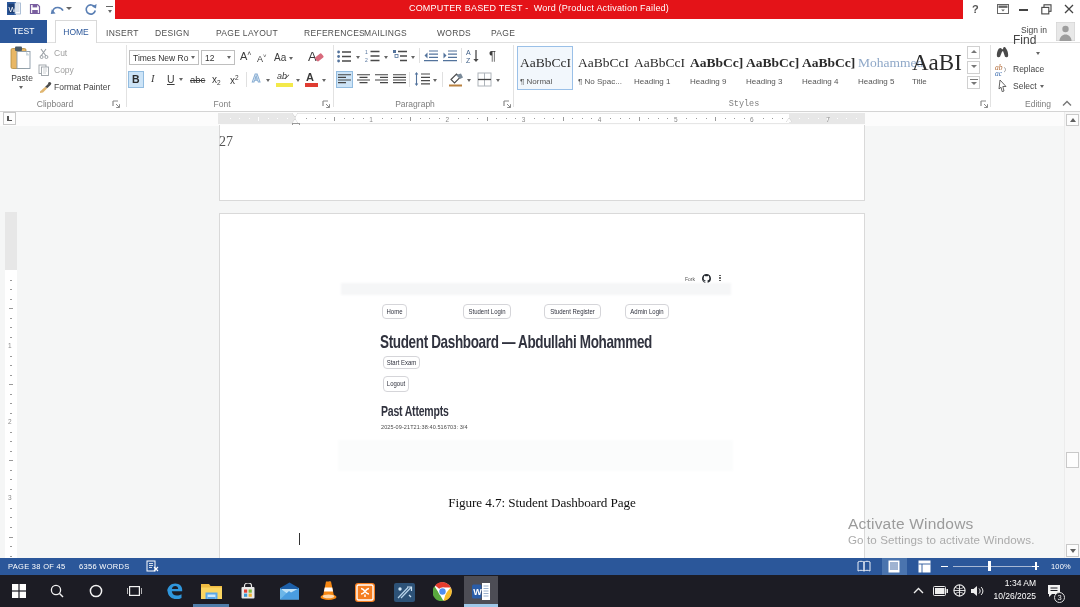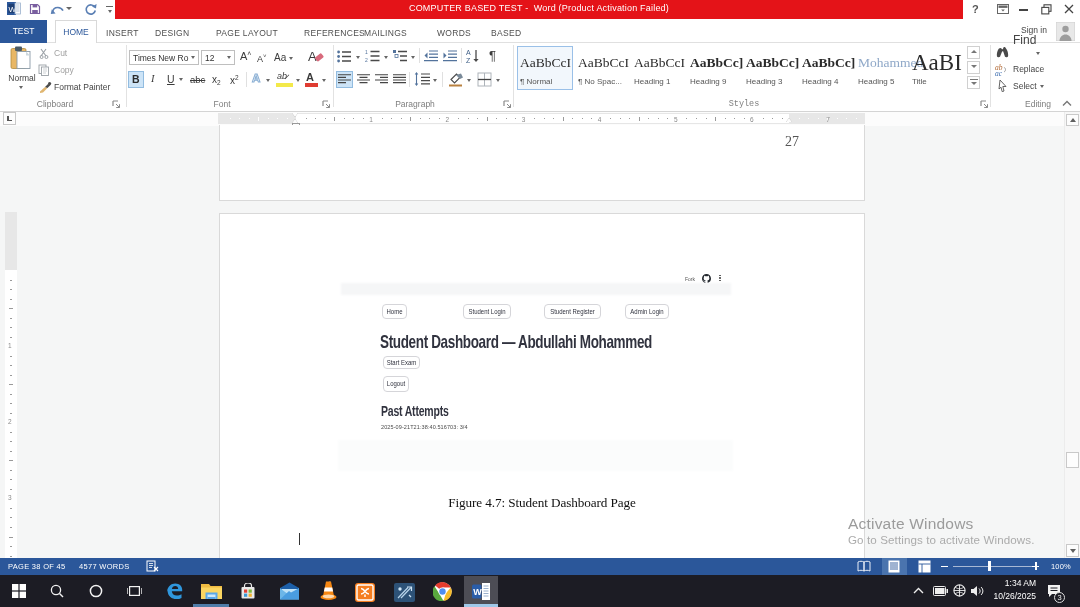--- a/index.html
+++ b/index.html
@@ -71,37 +71,37 @@
 </div>
 <div id="tabrow" class="abs"></div>
 <div id="filetab" class="abs">TEST</div>
 <div id="hometab" class="abs">HOME</div>
 <div class="abs tab" style="left:106px;">INSERT</div>
 <div class="abs tab" style="left:155px;">DESIGN</div>
 <div class="abs tab" style="left:216px;">PAGE LAYOUT</div>
 <div class="abs tab" style="left:281px;margin-left:23px;">REFERENCES</div>
 <div class="abs tab" style="left:364px;">MAILINGS</div>
 <div class="abs tab" style="left:437px;">WORDS</div>
-<div class="abs tab" style="left:491px;">BASED</div>
+<div class="abs tab" style="left:491px;">PAGE</div>
 <div class="abs" style="left:1021px;top:25px;font-size:8.5px;color:#444">Sign in</div>
 <svg class="abs" style="left:1056px;top:22px" width="19" height="19" viewBox="0 0 19 19">
     <rect width="19" height="19" fill="#e8e8e8" stroke="#cfcfcf" stroke-width="1"></rect>
     <circle cx="9.5" cy="7" r="3.2" fill="#9d9d9d"></circle>
     <path d="M3.5 19c0-4 3-6.5 6-6.5s6 2.5 6 6.5z" fill="#9d9d9d"></path>
   </svg>
 
 <div id="ribbon" class="abs"></div>
 
 <svg class="abs" style="left:10px;top:46px" width="22" height="25" viewBox="0 0 22 25">
 <rect x="1" y="2.5" width="15" height="20" rx="1.5" fill="#e8b765" stroke="#b08a3e" stroke-width=".8"></rect>
 <rect x="5" y="0.5" width="7" height="4.5" rx="1" fill="#4a5a66"></rect>
 <rect x="7" y="5.5" width="13" height="17" fill="#fff" stroke="#8a9aa6" stroke-width=".9"></rect>
 <path d="M16 5.5l4 4h-4z" fill="#cdd8de"></path>
 </svg>
-<div class="abs" style="left:8px;top:73px;width:28px;text-align:center;font-size:8.5px;color:#444">Normal</div>
+<div class="abs" style="left:8px;top:73px;width:28px;text-align:center;font-size:8.5px;color:#444">Paste</div>
 <div class="abs" style="left:19px;top:86px;width:0;height:0;border-left:2.8px solid transparent;border-right:2.8px solid transparent;border-top:3.2px solid #666"></div>
 <svg class="abs" style="left:39px;top:48px" width="12" height="11" viewBox="0 0 12 11">
     <path d="M2 1l5 7M7 1L2 8" stroke="#9aa0a6" stroke-width="1.1" fill="none"></path>
     <circle cx="2.6" cy="9" r="1.5" fill="none" stroke="#9aa0a6"></circle>
     <circle cx="7.4" cy="9" r="1.5" fill="none" stroke="#9aa0a6"></circle>
   </svg>
 <div class="abs" style="left:54px;top:48px;font-size:8.5px;color:#a2a2a2">Cut</div>
 <svg class="abs" style="left:38px;top:64px" width="12" height="12" viewBox="0 0 12 12">
     <rect x="1" y="1" width="7" height="8.5" fill="#fff" stroke="#9aa0a6" stroke-width=".9"></rect>
     <rect x="3.5" y="3" width="7" height="8.5" fill="#fff" stroke="#9aa0a6" stroke-width=".9"></rect>
@@ -303,21 +303,21 @@
 <div class="abs" style="left:292.5px;top:123.5px;width:6px;height:3.5px;background:#fdfdfd;outline:.5px solid #999"></div>
 <div class="abs" style="left:786px;top:118px;width:0;height:0;border-left:3.5px solid transparent;border-right:3.5px solid transparent;border-bottom:4.5px solid #fdfdfd;filter:drop-shadow(0 0 .5px #888)"></div>
 <div id="docarea" class="abs"></div>
 
 <div class="abs" style="left:5px;top:126px;width:12px;height:432px;background:#f5f6f6"></div>
 <div class="abs" style="left:5px;top:212px;width:12px;height:58px;background:#e7e7e7"></div>
 <div class="abs" style="left:5px;top:270px;width:12px;height:288px;background:#fff"></div>
 <div id="vticks"></div>
 
 <div class="abs" style="left:219px;top:125px;width:646px;height:75.5px;background:#fff;border:1px solid #d9d9d9;border-top:none;box-sizing:border-box"></div>
-<div class="abs" style="left:219px;top:134px;width:580px;text-align:right;font-size:14px;font-family:'Liberation Serif',serif;color:#555">27</div>
+<div class="abs" style="left:219px;top:134px;width:580px;text-align:left;font-size:14px;font-family:'Liberation Serif',serif;color:#555">27</div>
 <div class="abs" style="left:219px;top:213px;width:646px;height:345px;background:#fff;border:1px solid #d9d9d9;border-bottom:none;box-sizing:border-box"></div>
 
 <div class="abs" style="left:341px;top:283px;width:390px;height:12px;background:#f5f6f7;filter:blur(1.2px)"></div>
 <div class="abs" style="left:338px;top:440px;width:395px;height:31px;background:#fbfcfc;filter:blur(1px)"></div>
 <div class="abs" style="left:685px;top:275px;font-size:5px;color:#555;transform:scaleY(1.1);transform-origin:0 0">Fork</div>
 <svg class="abs" style="left:702px;top:273.5px" width="9" height="9" viewBox="0 0 16 16">
     <path fill="#24292f" d="M8 0C3.58 0 0 3.58 0 8c0 3.54 2.29 6.53 5.47 7.59.4.07.55-.17.55-.38 0-.19-.01-.82-.01-1.49-2.01.37-2.53-.49-2.69-.94-.09-.23-.48-.94-.82-1.13-.28-.15-.68-.52-.01-.53.63-.01 1.08.58 1.23.82.72 1.21 1.87.87 2.33.66.07-.52.28-.87.51-1.07-1.78-.2-3.64-.89-3.64-3.95 0-.87.31-1.59.82-2.15-.08-.2-.36-1.02.08-2.12 0 0 .67-.21 2.2.82.64-.18 1.32-.27 2-.27s1.36.09 2 .27c1.53-1.04 2.2-.82 2.2-.82.44 1.1.16 1.92.08 2.12.51.56.82 1.27.82 2.15 0 3.07-1.87 3.75-3.65 3.95.29.25.54.73.54 1.48 0 1.07-.01 1.93-.01 2.2 0 .21.15.46.55.38A8.01 8.01 0 0 0 16 8c0-4.42-3.58-8-8-8z"></path>
   </svg>
 <div class="abs" style="left:719px;top:274.5px;width:1.6px;height:1.6px;border-radius:50%;background:#4a4a4a"></div>
 <div class="abs" style="left:719px;top:277.2px;width:1.6px;height:1.6px;border-radius:50%;background:#4a4a4a"></div>
@@ -349,21 +349,21 @@
 <div class="abs" style="left:848px;top:532.5px;font-size:11.6px;color:#ababab;letter-spacing:.1px">Go to Settings to activate Windows.</div>
 
 <div class="abs" style="left:1064px;top:112px;width:16px;height:446px;background:#f7f7f7;border-left:1px solid #ececec;box-sizing:border-box"></div>
 <div class="abs" style="left:1066px;top:114px;width:13px;height:12px;background:#fdfdfd;border:1px solid #c9c9c9;box-sizing:border-box"></div>
 <div class="abs" style="left:1069.5px;top:118px;width:0;height:0;border-left:3px solid transparent;border-right:3px solid transparent;border-bottom:4px solid #606060"></div>
 <div class="abs" style="left:1066px;top:452px;width:13px;height:16px;background:#fdfdfd;border:1px solid #c9c9c9;box-sizing:border-box"></div>
 <div class="abs" style="left:1066px;top:544px;width:13px;height:13px;background:#fdfdfd;border:1px solid #c9c9c9;box-sizing:border-box"></div>
 <div class="abs" style="left:1069.5px;top:548.5px;width:0;height:0;border-left:3px solid transparent;border-right:3px solid transparent;border-top:4px solid #606060"></div>
 <div id="statusbar" class="abs"></div>
 <div class="abs sbtext" style="left:8px;top:562px">PAGE 38 OF 45</div>
-<div class="abs sbtext" style="left:79px;top:562px">4577 WORDS</div>
+<div class="abs sbtext" style="left:79px;top:562px">6356 WORDS</div>
 <svg class="abs" style="left:146px;top:560px" width="13" height="12" viewBox="0 0 13 12">
     <rect x="1" y="1" width="8" height="10" fill="none" stroke="#fff" stroke-width="1"></rect>
     <path d="M3 3.5h4M3 5.5h4M3 7.5h3" stroke="#fff" stroke-width=".8"></path>
     <path d="M8 7l4 4M12 7l-4 4" stroke="#fff" stroke-width="1.1"></path>
   </svg>
 <svg class="abs" style="left:857px;top:560px" width="14" height="12" viewBox="0 0 14 12">
     <path d="M1 2c2-1 4-1 6 0v9c-2-1-4-1-6 0zM13 2c-2-1-4-1-6 0v9c2-1 4-1 6 0z" fill="none" stroke="#e8eef7" stroke-width="1"></path>
   </svg>
 <div class="abs" style="left:882px;top:558px;width:25px;height:17px;background:#4a74ae"></div>
 <svg class="abs" style="left:888px;top:560px" width="12" height="13" viewBox="0 0 12 13">

